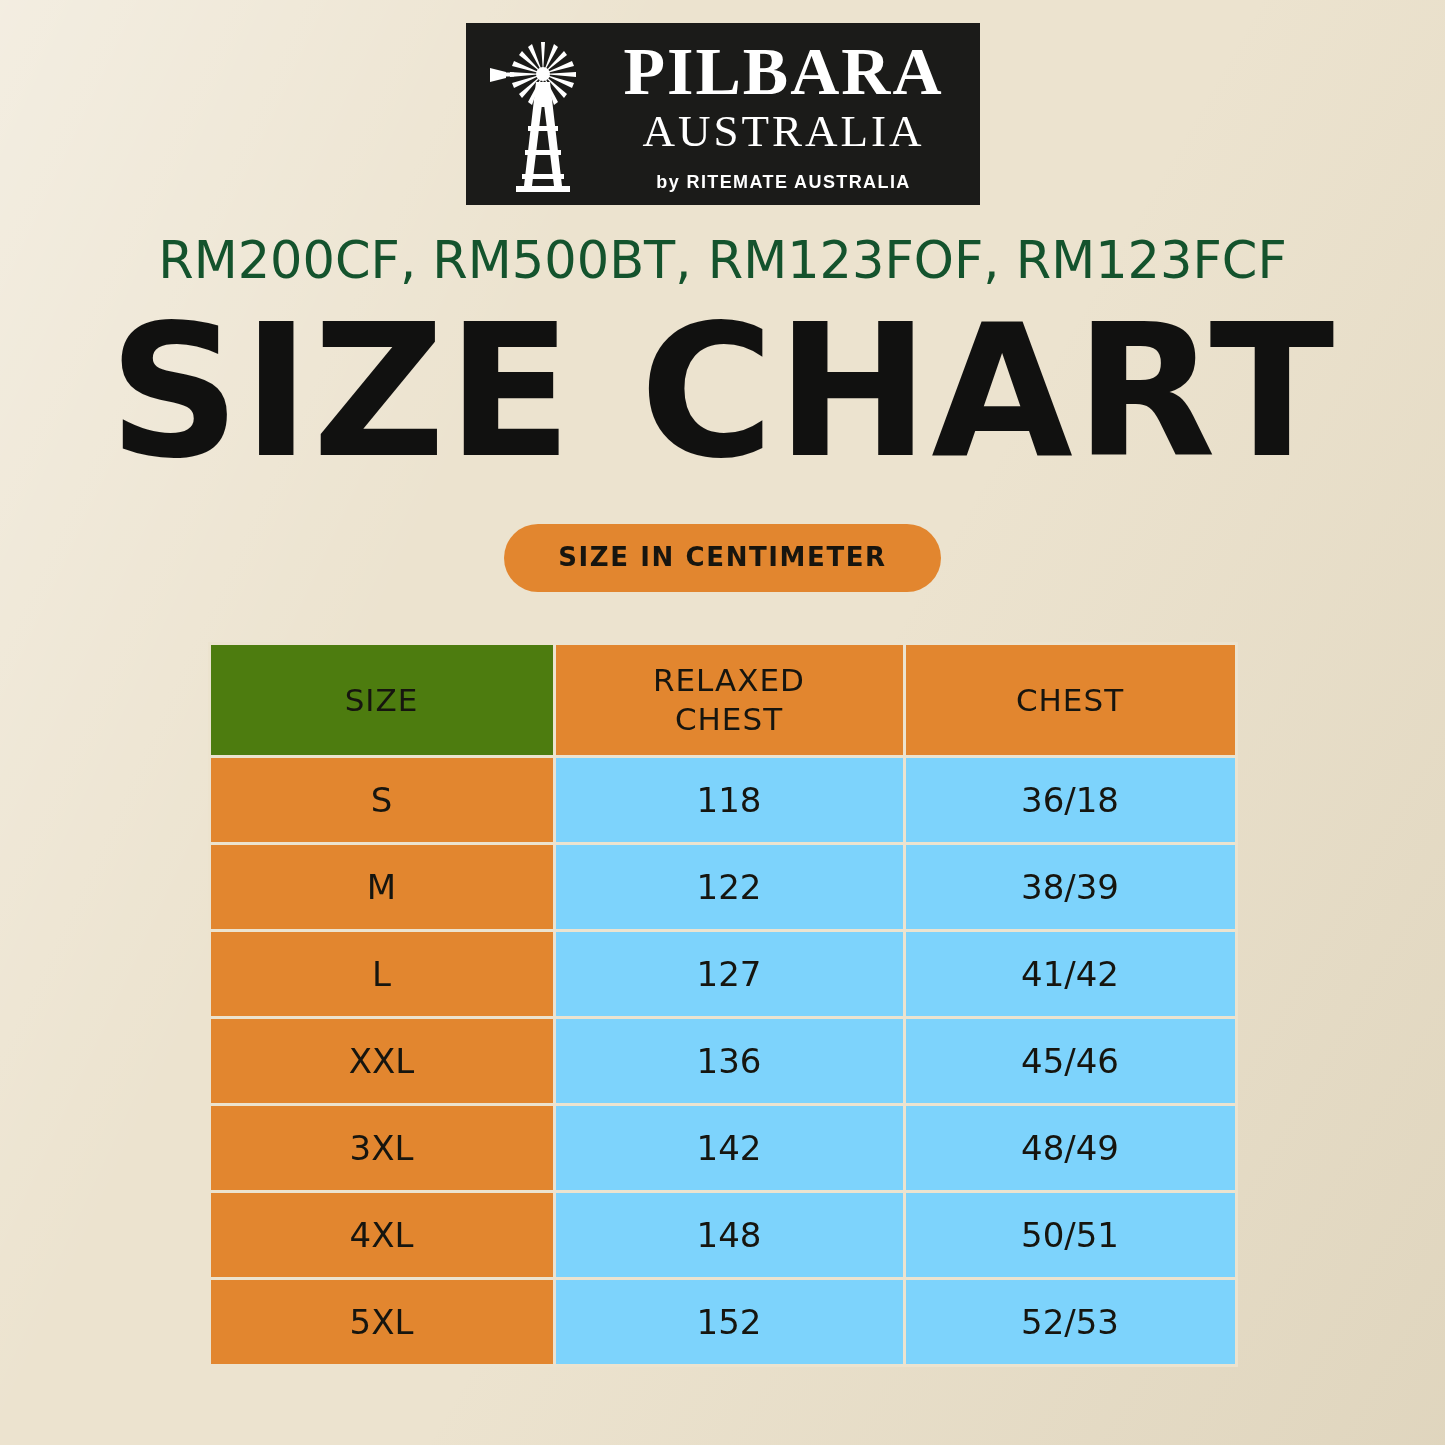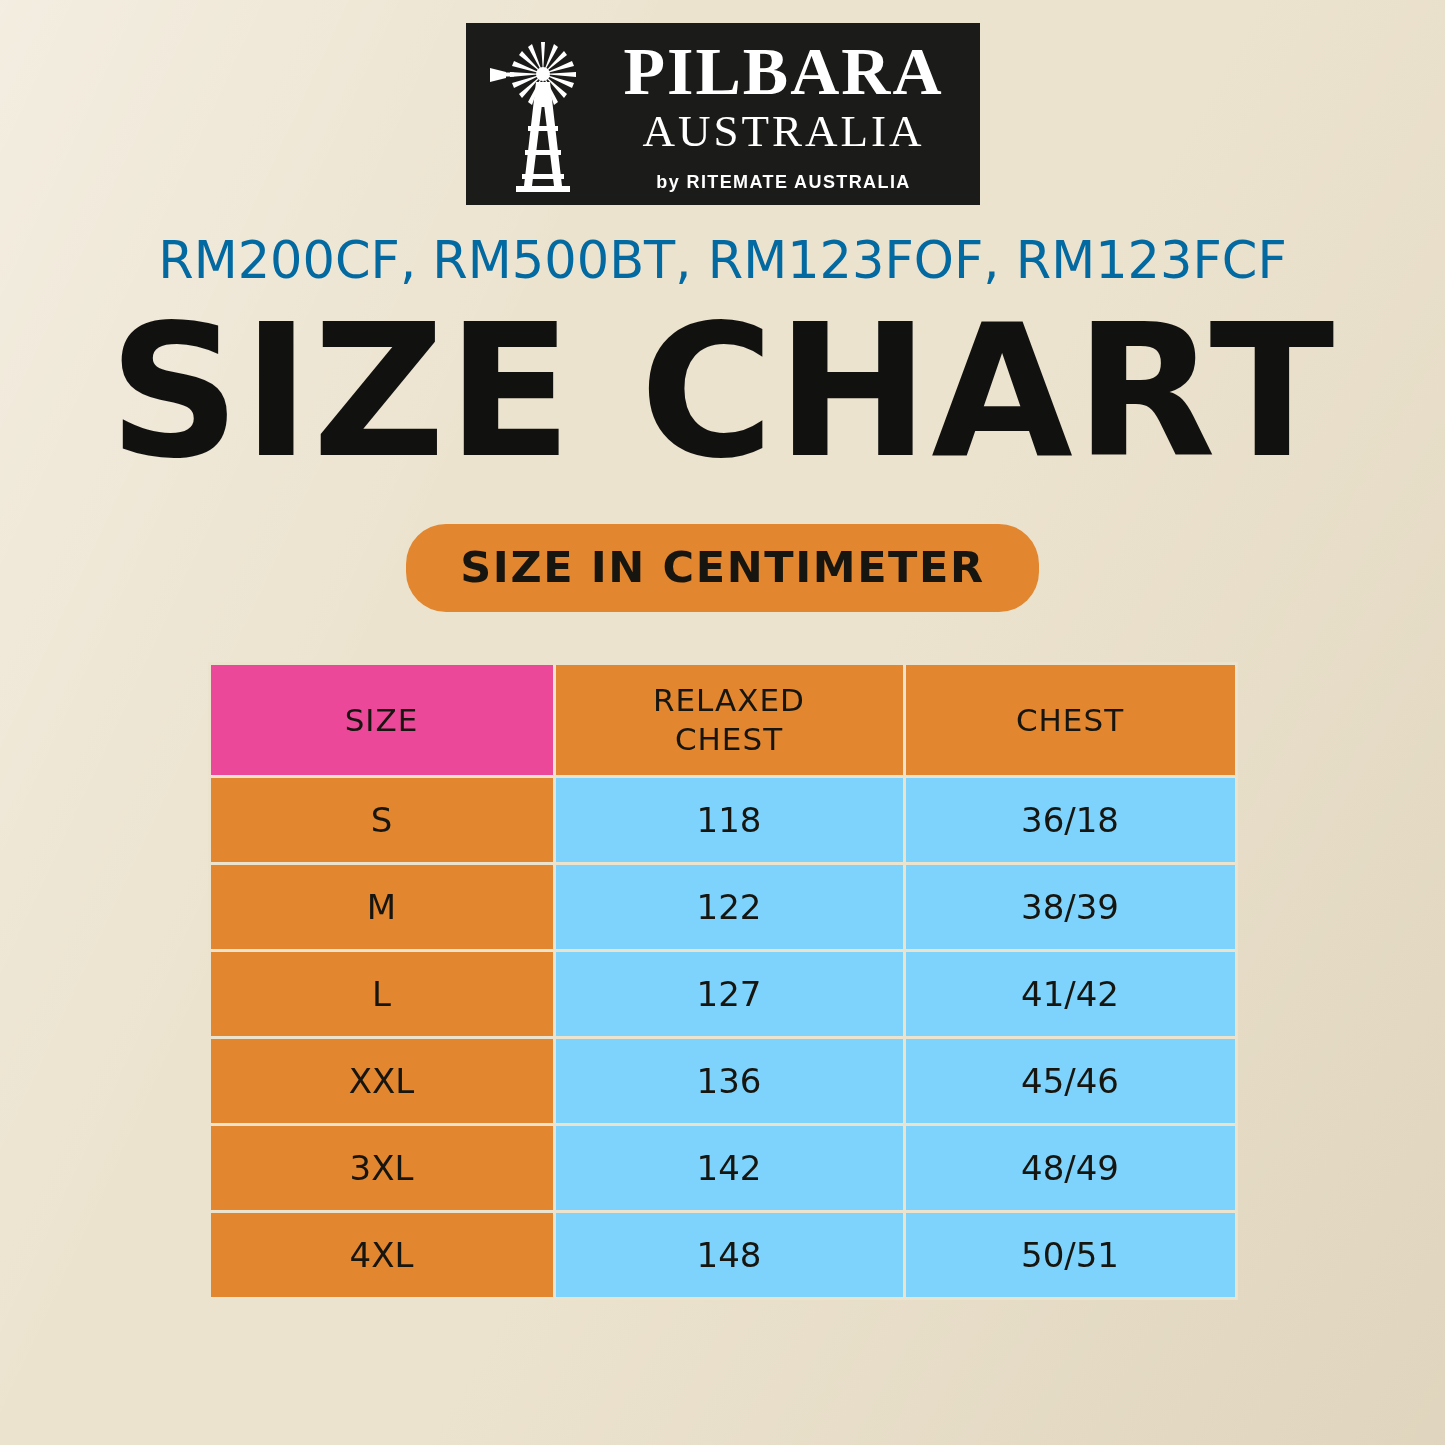--- a/index.html
+++ b/index.html
@@ -83,21 +83,21 @@
     font-weight: bold;
     letter-spacing: 1.4px;
     line-height: 1;
     margin-top: 12px;
   }
 
   
   .style-codes {
     margin-top: 26px;
     font-size: 51px;
-    color: #0369a1;
+    color: #14532d;
     letter-spacing: 0px;
     font-family: "DejaVu Sans", sans-serif;
     font-weight: 400;
     white-space: nowrap;
   }
   .big-title {
     margin-top: 6px;
     font-size: 183px;
     line-height: 1.05;
     color: #111110;
@@ -107,21 +107,21 @@
     white-space: nowrap;
   }
 
   
   .pill {
     margin-top: 36px;
     background: #e2862f;
     color: #17150f;
     border-radius: 40px;
     padding: 18px 54px 20px 54px;
-    font-size: 43px;
+    font-size: 26px;
     font-weight: bold;
     letter-spacing: 1.6px;
     font-family: "DejaVu Sans", sans-serif;
   }
 
   
   .table-wrap {
     margin-top: 50px;
     width: 1030px;
   }
@@ -137,21 +137,21 @@
     font-family: "DejaVu Sans", sans-serif;
     color: #16150f;
     font-weight: 400;
   }
   table.size-table th {
     height: 108px;
     font-size: 31px;
     letter-spacing: 1px;
     line-height: 1.25;
   }
-  th.col-size { background: #ec4899; width: 340px; }
+  th.col-size { background: #4d7c0f; width: 340px; }
   th.col-chest { background: #e2862f; width: 345px; }
   th.col-neck { background: #e2862f; }
   table.size-table td {
     height: 82px;
     font-size: 34px;
   }
   td.cell-size {
     background: #e2862f;
   }
   td.cell-val {
@@ -253,17 +253,22 @@
         <tr>
           <td class="cell-size">3XL</td>
           <td class="cell-val">142</td>
           <td class="cell-val">48/49</td>
         </tr>
         <tr>
           <td class="cell-size">4XL</td>
           <td class="cell-val">148</td>
           <td class="cell-val">50/51</td>
         </tr>
+        <tr>
+          <td class="cell-size">5XL</td>
+          <td class="cell-val">152</td>
+          <td class="cell-val">52/53</td>
+        </tr>
       </tbody>
     </table>
   </div>
 
 </div>
 
 </body></html>

